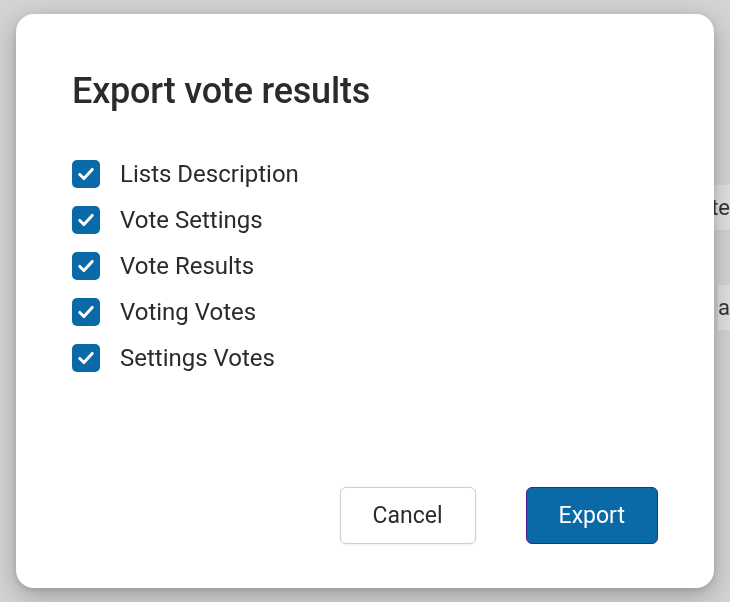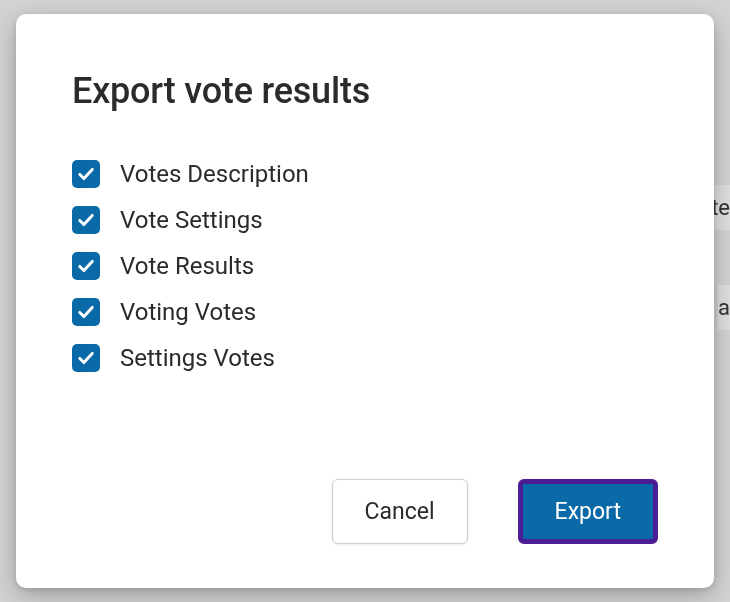--- a/index.html
+++ b/index.html
@@ -30,21 +30,21 @@
     }
     .bg-row.r1 { top: 185px; margin-left: 10px; }
     .bg-row.r2 { top: 285px; }
     .dialog {
       position: absolute;
       left: 16px;
       top: 14px;
       right: 16px;
       bottom: 14px;
       background: #ffffff;
-      border-radius: 10px;
+      border-radius: 18px;
       box-shadow: 0 8px 28px rgba(0,0,0,0.25), 0 2px 6px rgba(0,0,0,0.12);
       padding: 56px 56px 44px 56px;
       display: flex;
       flex-direction: column;
     }
     .dialog-title {
       font-size: 36px;
       font-weight: 500;
       color: #2b2b2b;
       margin-bottom: 48px;
@@ -98,21 +98,21 @@
     }
     .btn-secondary {
       background: #ffffff;
       color: #2b2b2b;
       border: 1px solid #cfcfcf;
       box-shadow: 0 1px 3px rgba(0,0,0,0.08);
     }
     .btn-primary {
       background: #0a6aa8;
       color: #ffffff;
-      border: 5px solid #4c1d95;
+      border: 1px solid #4c1d95;
     }
   </style>
 </head>
 <body>
 
 <div class="backdrop">
   <div class="bg-row r1">te</div>
   <div class="bg-row r2">a</div>
 </div>
 
@@ -120,21 +120,21 @@
   <h1 class="dialog-title">Export vote results</h1>
 
   <div class="checkbox-list">
 
     <label class="checkbox-row">
       <span class="checkbox">
         <svg viewBox="0 0 24 24" fill="none" stroke="#ffffff" stroke-width="3.5" stroke-linecap="round" stroke-linejoin="round">
             <polyline points="4.5 12.5 9.5 17.5 19.5 6.5"></polyline>
           </svg>
       </span>
-      <span class="checkbox-label">Votes Description</span>
+      <span class="checkbox-label">Lists Description</span>
     </label>
 
     <label class="checkbox-row">
       <span class="checkbox">
         <svg viewBox="0 0 24 24" fill="none" stroke="#ffffff" stroke-width="3.5" stroke-linecap="round" stroke-linejoin="round">
             <polyline points="4.5 12.5 9.5 17.5 19.5 6.5"></polyline>
           </svg>
       </span>
       <span class="checkbox-label">Vote Settings</span>
     </label>

